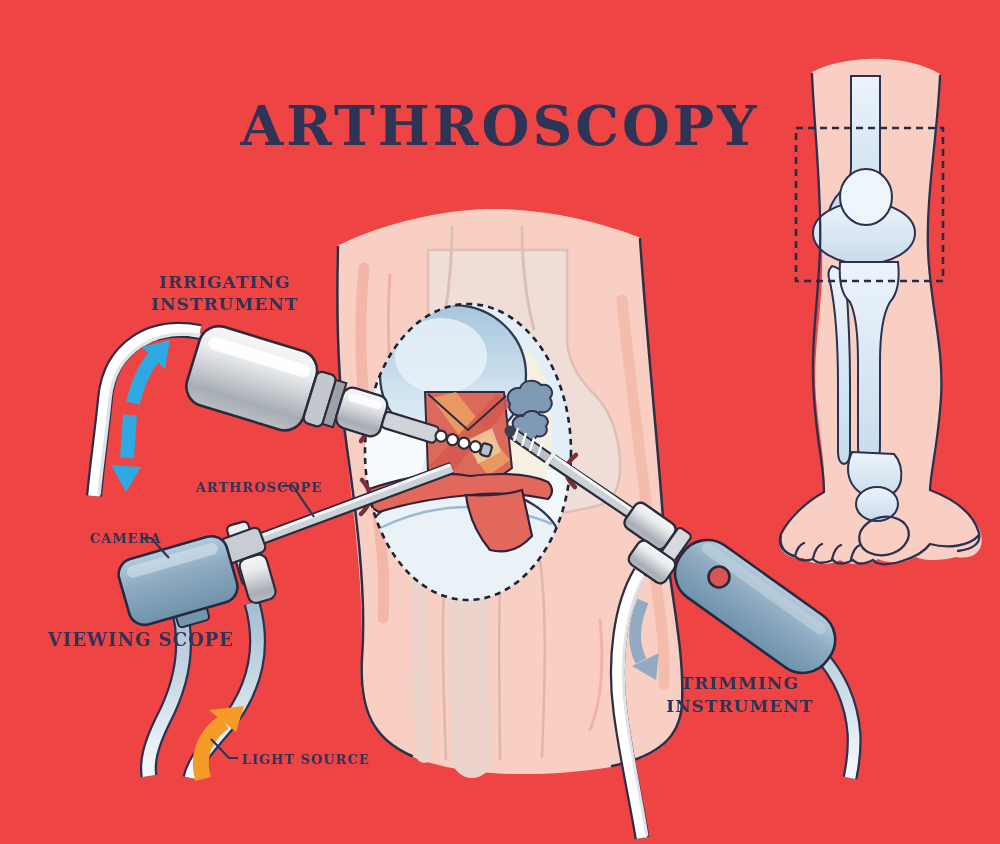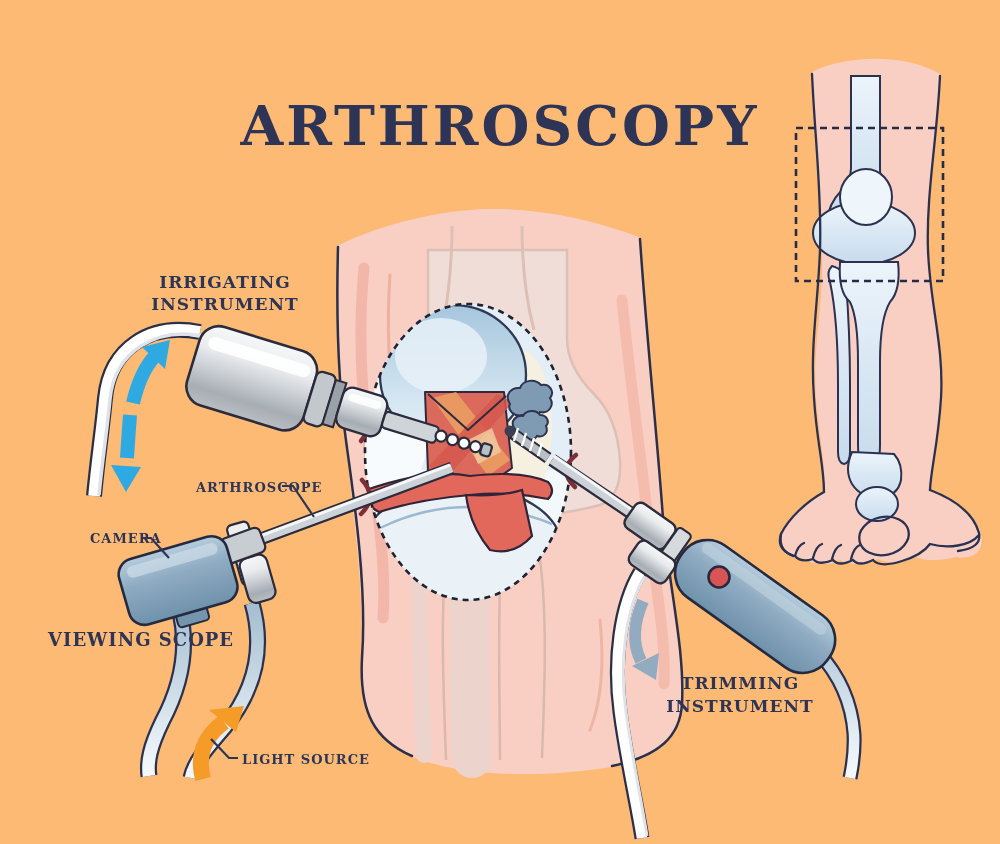--- a/index.html
+++ b/index.html
@@ -1,16 +1,16 @@
 <!DOCTYPE html>
 <html><head>
 <meta charset="utf-8">
 <style>
   html,body{margin:0;padding:0;background:#ffffff;}
-  .stage{position:relative;width:1000px;height:844px;background:#fdba74;overflow:hidden;}
+  .stage{position:relative;width:1000px;height:844px;background:#ef4444;overflow:hidden;}
   svg{display:block;}
   .title-text{font-family:"DejaVu Serif","Liberation Serif",serif;font-weight:bold;letter-spacing:3px;}
   .lbl{font-family:"DejaVu Serif","Liberation Serif",serif;font-weight:bold;fill:#2e3455;letter-spacing:1px;}
   .lbl-lg{font-size:17px;}
   .lbl-xl{font-size:18px;}
   .lbl-sm{font-size:13px;}
 </style>
 </head>
 <body>
 

